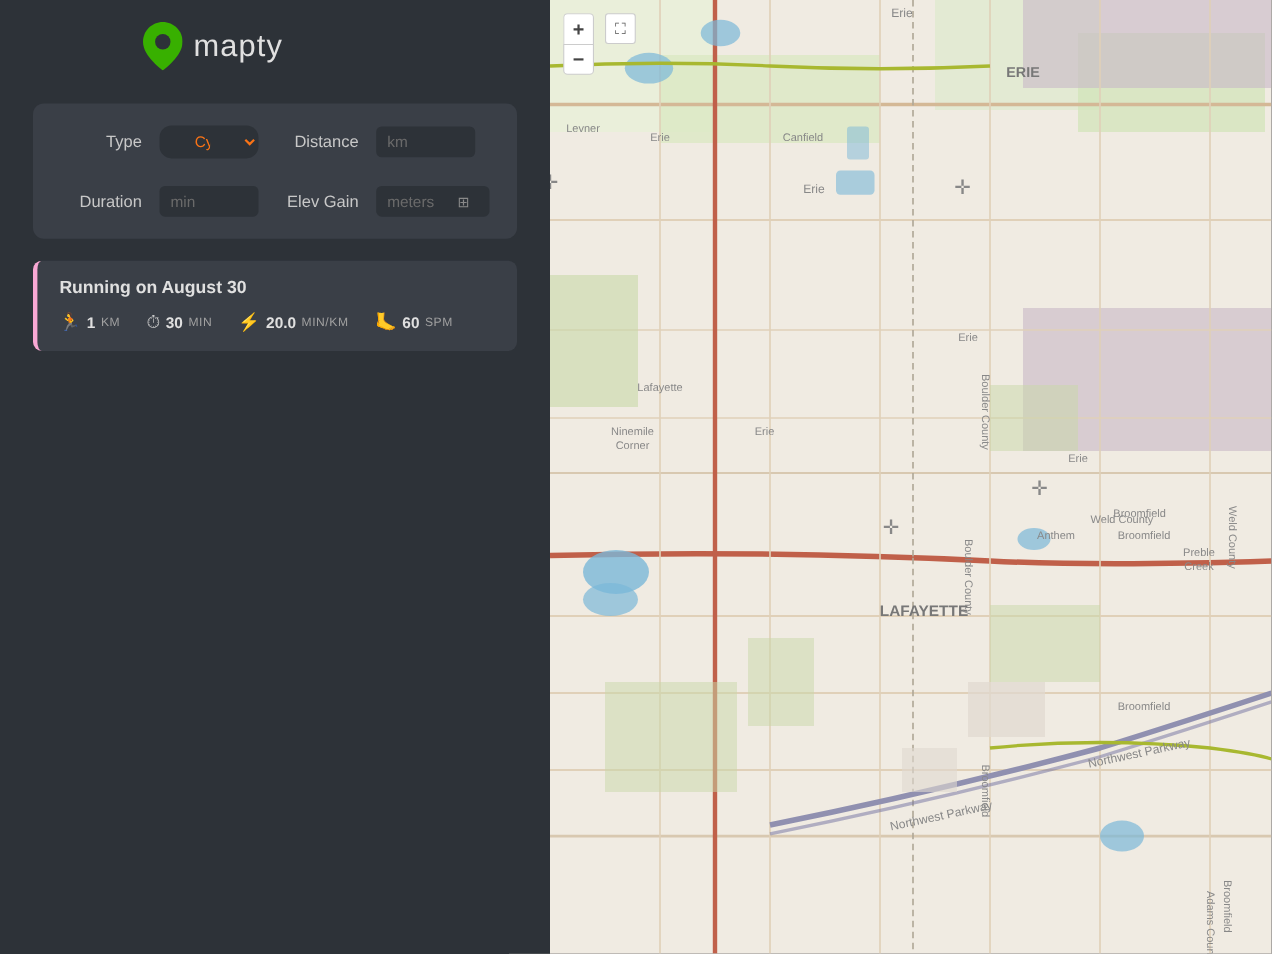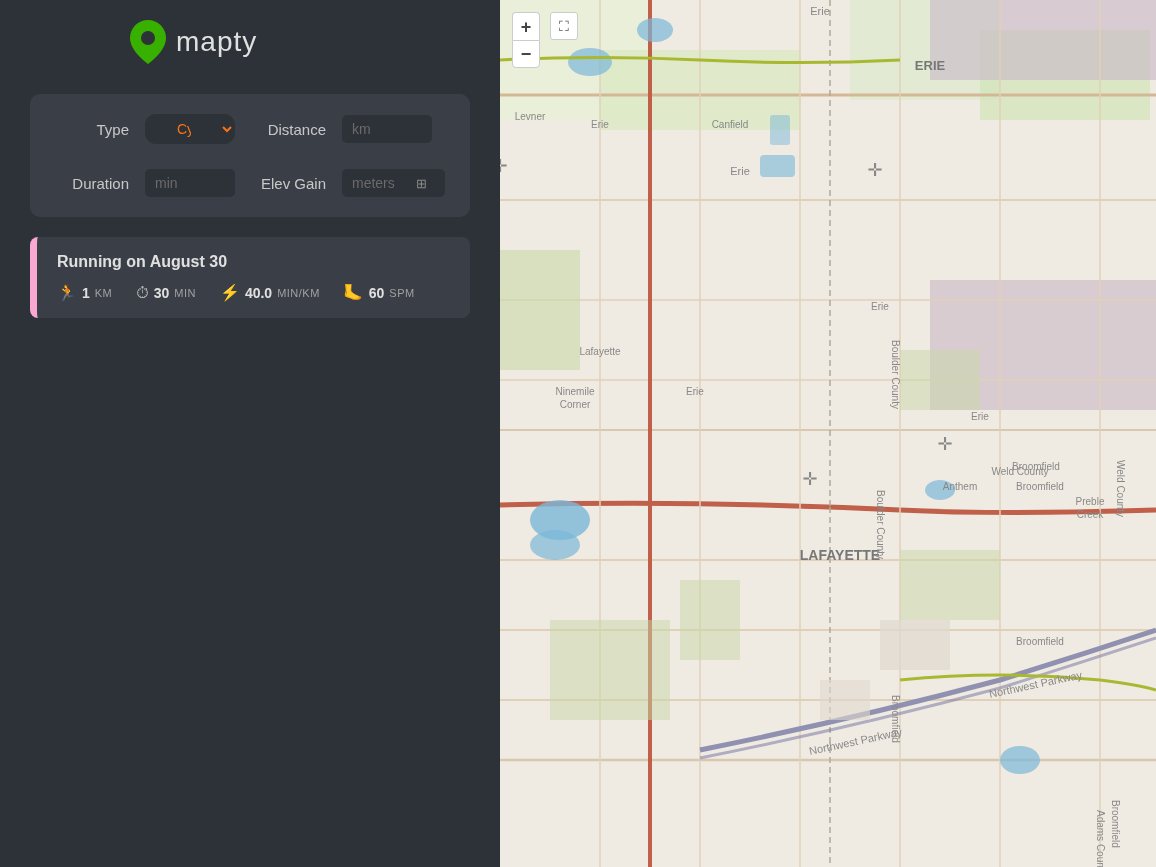--- a/index.html
+++ b/index.html
@@ -123,21 +123,21 @@
       color: #8a8a8a;
       font-size: 13px;
       margin-left: 4px;
     }
 
     
     .workout-card {
       background: #3a3f47;
       border-radius: 8px;
       padding: 16px 20px;
-      border-left: 7px solid #f9a8d4;
+      border-left: 4px solid #f9a8d4;
       cursor: pointer;
     }
 
     .workout-title {
       color: #e0e0e0;
       font-size: 16px;
       font-weight: 600;
       margin-bottom: 12px;
     }
 
@@ -288,21 +288,21 @@
       </div>
 
       <div class="stat-item">
         <span class="stat-emoji">⏱</span>
         <span class="stat-value">30</span>
         <span class="stat-unit">MIN</span>
       </div>
 
       <div class="stat-item">
         <span class="stat-emoji">⚡</span>
-        <span class="stat-value">40.0</span>
+        <span class="stat-value">20.0</span>
         <span class="stat-unit">MIN/KM</span>
       </div>
 
       <div class="stat-item">
         <span class="stat-emoji">🦶</span>
         <span class="stat-value">60</span>
         <span class="stat-unit">SPM</span>
       </div>
 
     </div>

